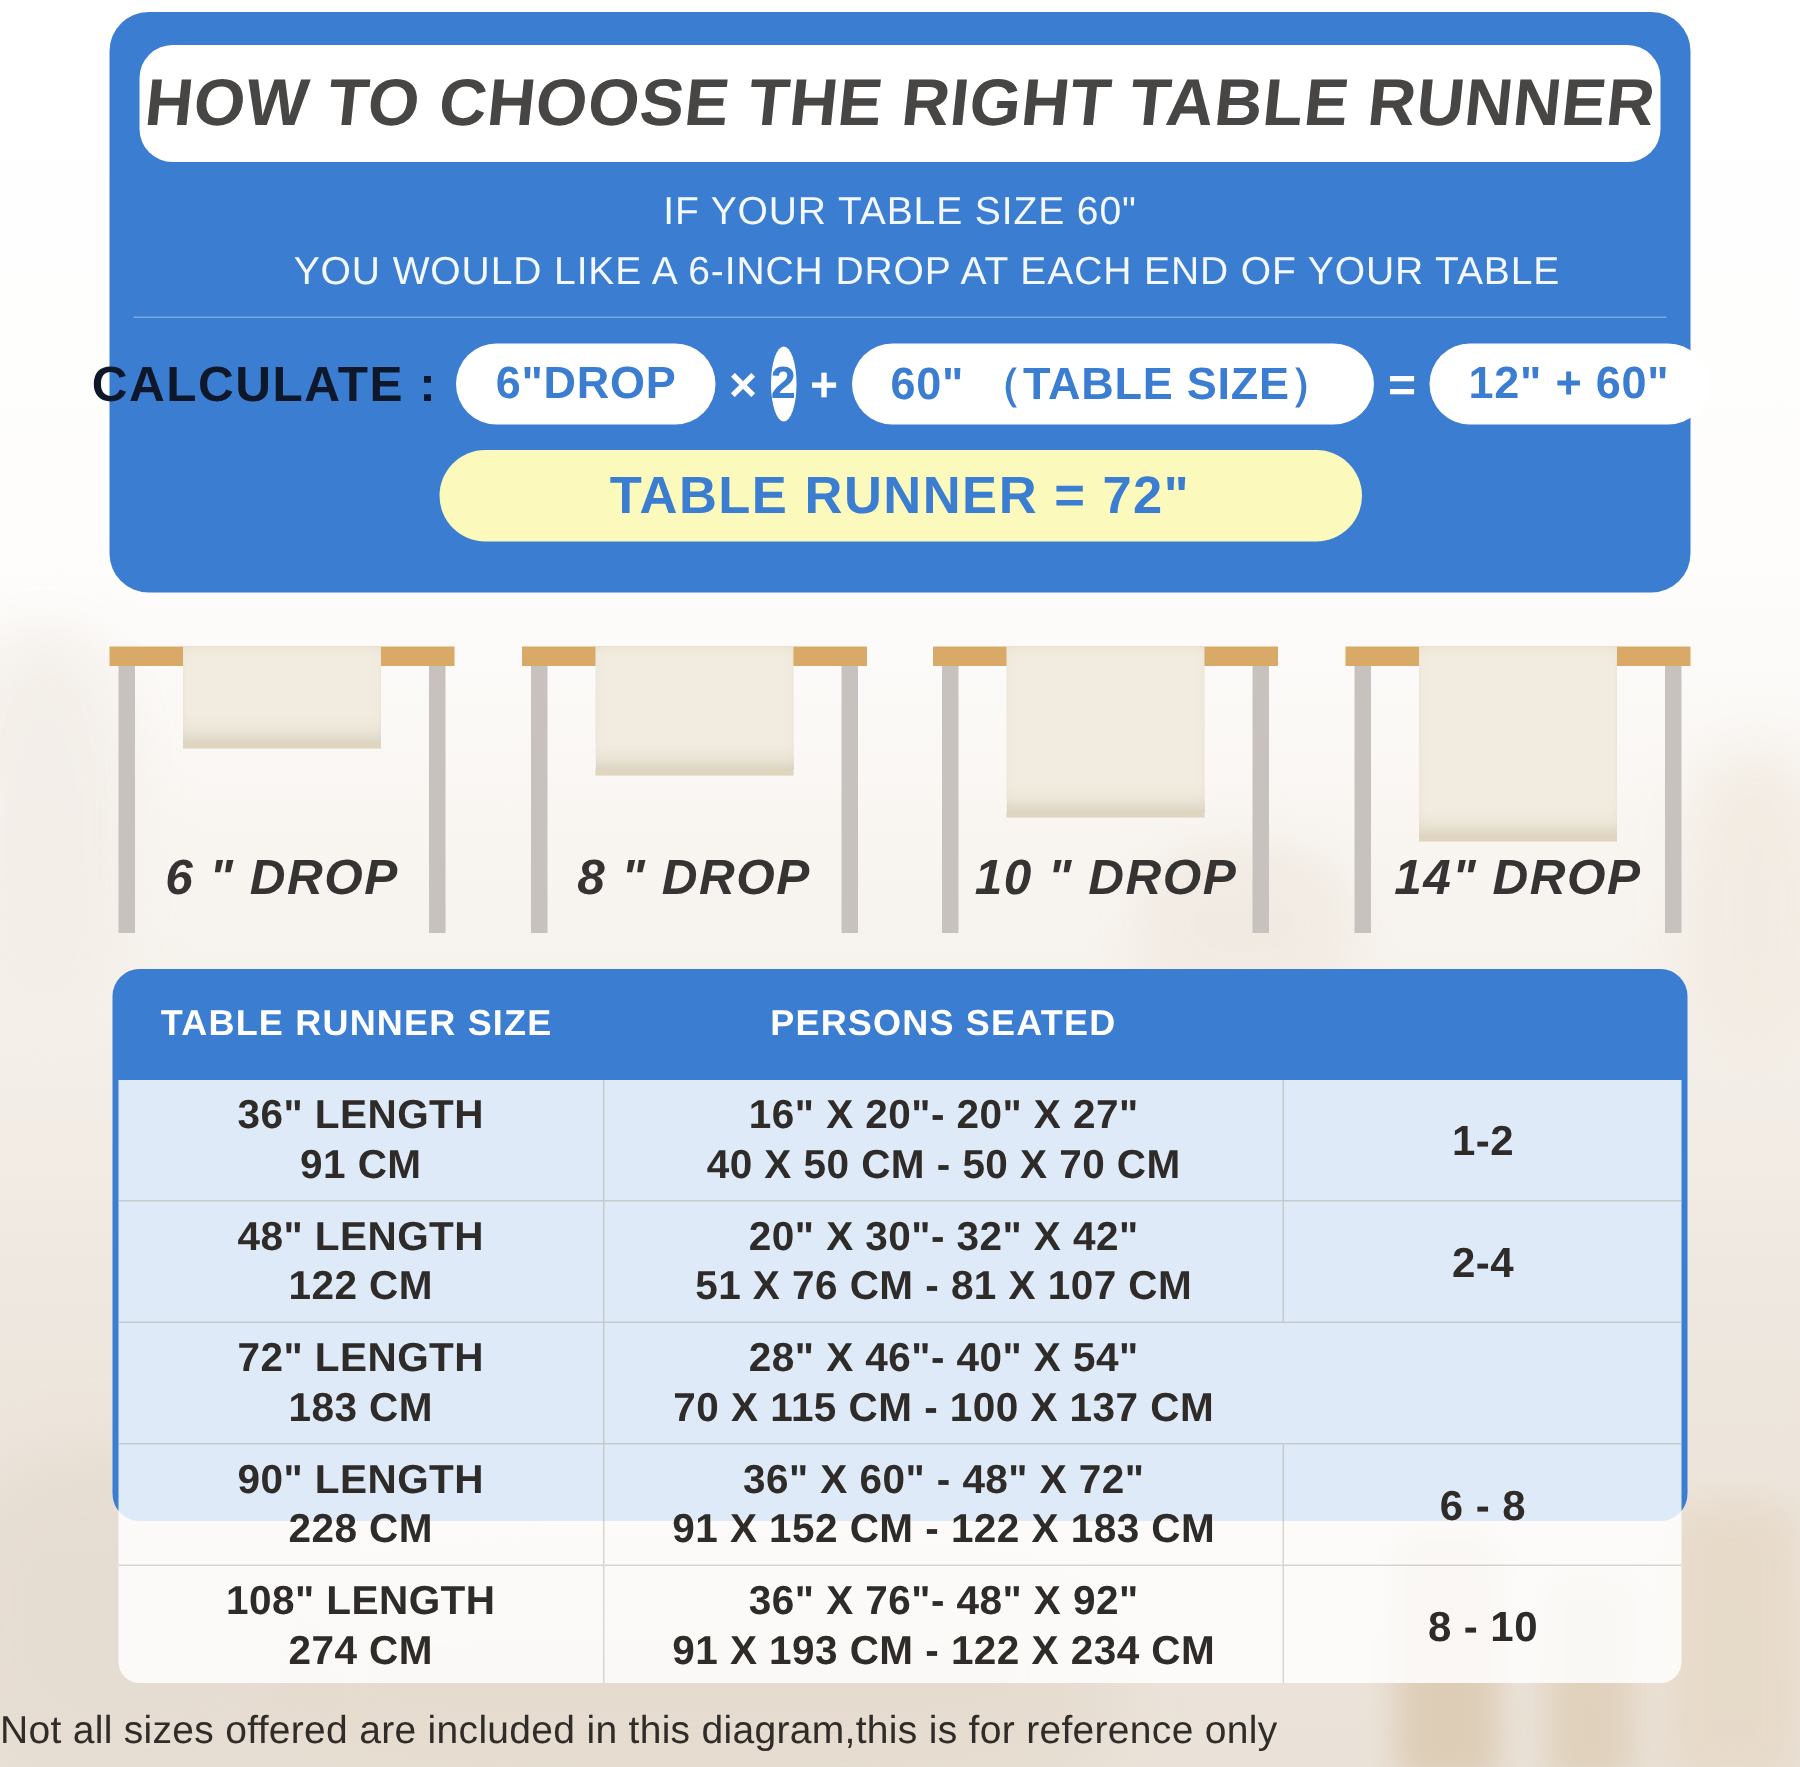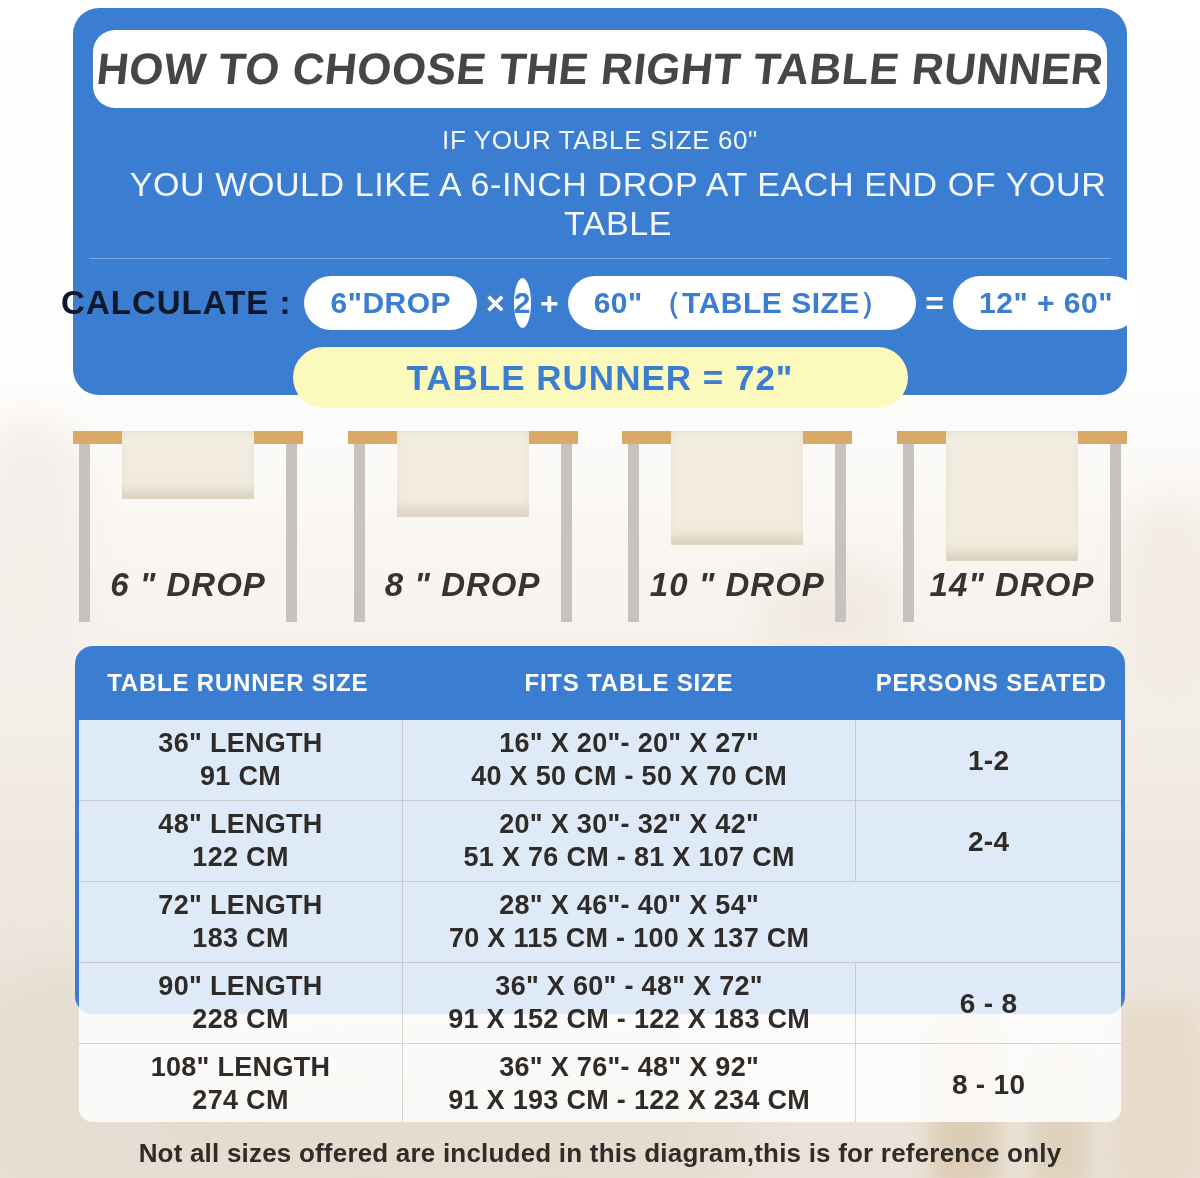--- a/index.html
+++ b/index.html
@@ -27,21 +27,21 @@
   .title-banner{
     margin:22px 20px 0;height:78px;background:#ffffff;border-radius:22px;
     display:flex;align-items:center;justify-content:center;
   }
   .page-title{
     font-size:44px;font-weight:bold;color:#474644;letter-spacing:.5px;
     transform:skewX(-6deg);white-space:nowrap;
   }
   .subtitle{color:#f3f8fd;text-align:center;font-weight:400;letter-spacing:.6px;}
   .subtitle-1{margin-top:17px;font-size:26px;}
-  .subtitle-2{margin-top:9px;font-size:34px;padding-left:36px;}
+  .subtitle-2{margin-top:9px;font-size:26px;padding-left:36px;}
   .panel-divider{margin:15px 16px 0;border-top:1px solid rgba(255,255,255,.32);height:0;}
   .calc-row{
     margin-top:17px;display:flex;align-items:center;justify-content:center;gap:9px;
     white-space:nowrap;
   }
   .calc-label{color:#0f172a;font-size:33px;font-weight:bold;letter-spacing:1px;margin-right:4px;}
   .pill{
     background:#ffffff;color:var(--blue,#3b7dd0);font-weight:bold;font-size:30px;
     border-radius:30px;height:54px;display:flex;align-items:center;justify-content:center;
     padding:0 26px;letter-spacing:.5px;
@@ -96,22 +96,22 @@
   }
   .chart-row:last-child{border-bottom:none;}
   .cell{
     display:flex;flex-direction:column;align-items:center;justify-content:center;
     color:#2e2b29;font-weight:bold;font-size:27px;line-height:33px;letter-spacing:.3px;
   }
   .cell-fits,.cell-persons{border-left:1px solid rgba(150,142,132,.35);}
   .cell-persons{font-size:28px;}
 
   .footer-note{
-    position:absolute;z-index:2;left:0;width:100%;top:1138px;text-align:center;
-    font-size:26px;font-weight:bold;color:#302c29;letter-spacing:.2px;
+    position:absolute;z-index:2;left:0;width:100%;top:1138px;
+    font-size:26px;font-weight:normal;color:#302c29;letter-spacing:.2px;
   }
 </style>
 </head>
 <body>
 
 <div class="bg-blob blob-a"></div>
 <div class="bg-blob blob-b"></div>
 <div class="bg-blob blob-c"></div>
 <div class="bg-blob blob-d"></div>
 <div class="bg-blob blob-e"></div>
@@ -166,21 +166,20 @@
     <div class="leg leg-left"></div>
     <div class="leg leg-right"></div>
     <div class="runner runner-4"></div>
     <div class="drop-label">14" DROP</div>
   </div>
 </div>
 
 <div class="chart-panel">
   <div class="chart-header">
     <div class="col-h">TABLE RUNNER SIZE</div>
-    <div class="col-h">FITS TABLE SIZE</div>
     <div class="col-h">PERSONS SEATED</div>
   </div>
   <div class="chart-body">
 
     <div class="chart-row">
       <div class="cell cell-size">
         <span>36" LENGTH</span>
         <span>91 CM</span>
       </div>
       <div class="cell cell-fits">

